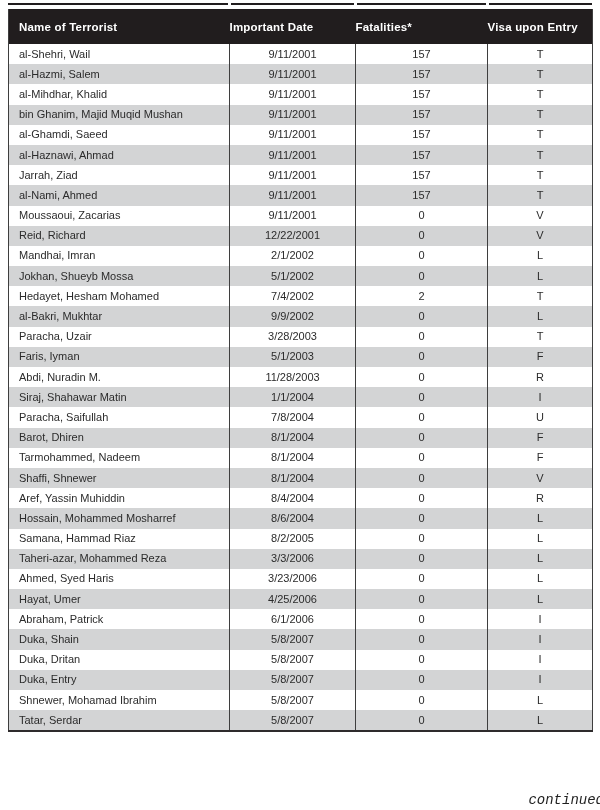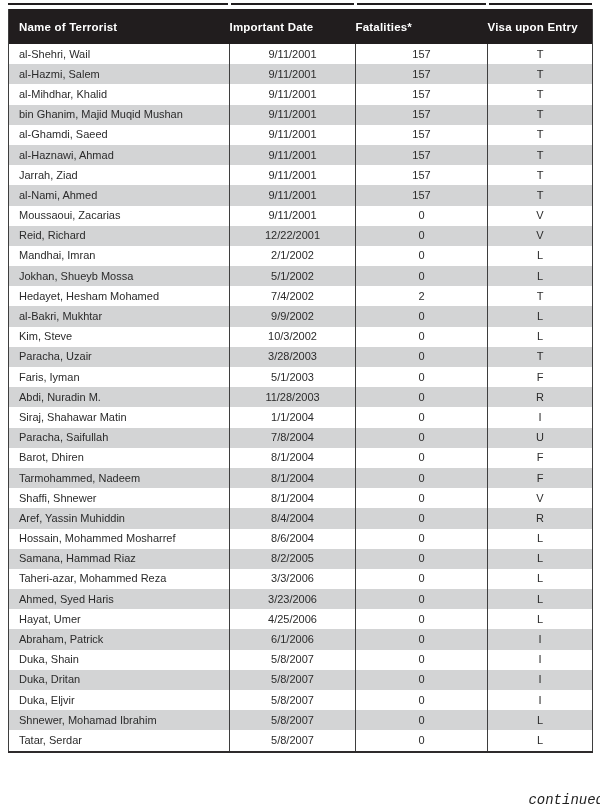--- a/index.html
+++ b/index.html
@@ -187,26 +187,20 @@
           <td class="c-fatalities">2</td>
           <td class="c-visa">T</td>
         </tr>
         <tr>
           <td class="c-name">al-Bakri, Mukhtar</td>
           <td class="c-date">9/9/2002</td>
           <td class="c-fatalities">0</td>
           <td class="c-visa">L</td>
         </tr>
         <tr>
-          <td class="c-name">Kim, Steve</td>
-          <td class="c-date">10/3/2002</td>
-          <td class="c-fatalities">0</td>
-          <td class="c-visa">L</td>
-        </tr>
-        <tr>
           <td class="c-name">Paracha, Uzair</td>
           <td class="c-date">3/28/2003</td>
           <td class="c-fatalities">0</td>
           <td class="c-visa">T</td>
         </tr>
         <tr>
           <td class="c-name">Faris, Iyman</td>
           <td class="c-date">5/1/2003</td>
           <td class="c-fatalities">0</td>
           <td class="c-visa">F</td>
@@ -295,21 +289,21 @@
           <td class="c-fatalities">0</td>
           <td class="c-visa">I</td>
         </tr>
         <tr>
           <td class="c-name">Duka, Dritan</td>
           <td class="c-date">5/8/2007</td>
           <td class="c-fatalities">0</td>
           <td class="c-visa">I</td>
         </tr>
         <tr>
-          <td class="c-name">Duka, Eljvir</td>
+          <td class="c-name">Duka, Entry</td>
           <td class="c-date">5/8/2007</td>
           <td class="c-fatalities">0</td>
           <td class="c-visa">I</td>
         </tr>
         <tr>
           <td class="c-name">Shnewer, Mohamad Ibrahim</td>
           <td class="c-date">5/8/2007</td>
           <td class="c-fatalities">0</td>
           <td class="c-visa">L</td>
         </tr>

